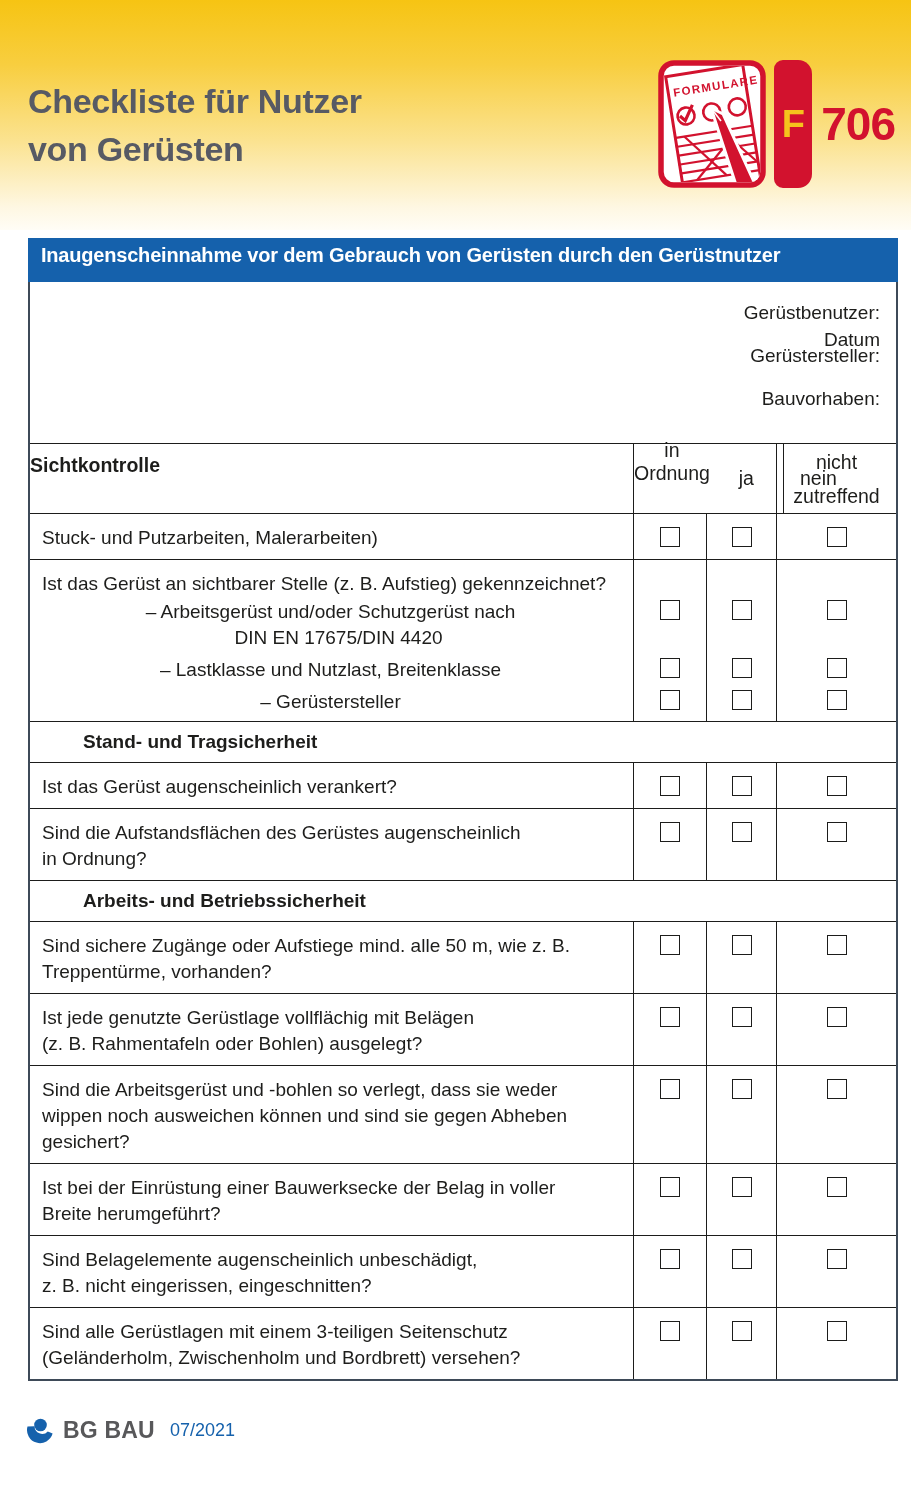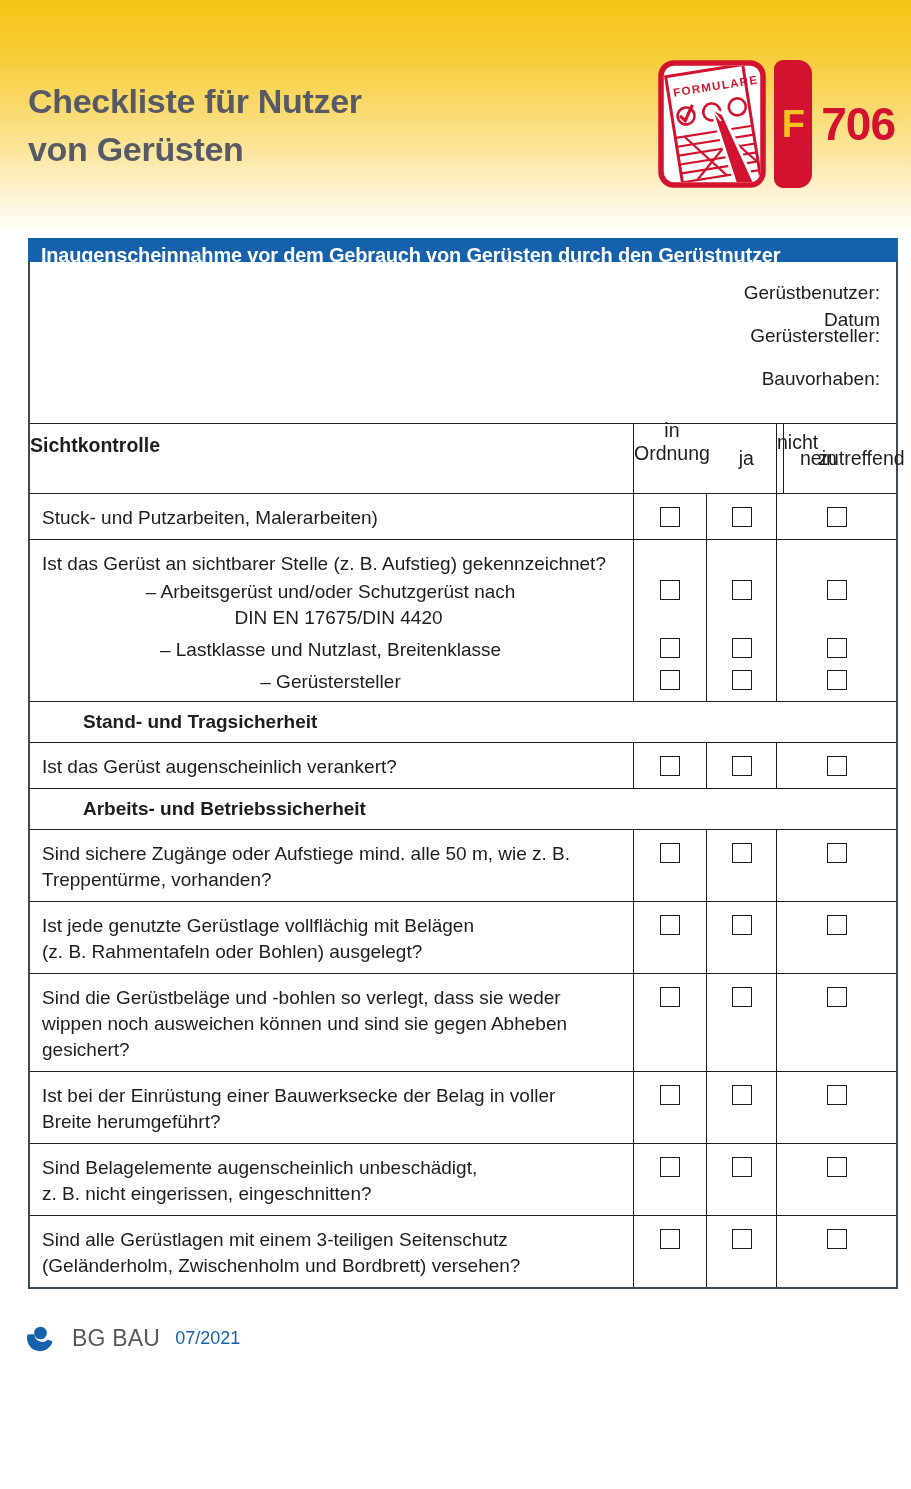--- a/index.html
+++ b/index.html
@@ -38,21 +38,21 @@
   .logo-number{
     align-self:center;margin-left:9px;color:var(--red);
     font-size:46px;font-weight:bold;letter-spacing:-1px;
   }
   
   .panel{
     margin:8px 0 0 28px;width:870px;
     border:2px solid var(--outer);background:#fff;
   }
   .panel-bar{
-    height:24px;margin:-2px -2px 0;
+    height:44px;margin:-2px -2px 0;
     background:var(--blue);color:#fff;
     font-size:20px;font-weight:bold;line-height:34px;
     padding-left:13px;letter-spacing:-0.2px;
   }
   
   .fields{padding:18px 16px 14px 12px;font-size:19px;}
   .field-row{height:43px;display:flex;align-items:flex-end;flex-direction:column;}
   .field-label{white-space:nowrap;line-height:26px;}
   .uline{flex:1;border-bottom:1.2px solid #3a3a3a;height:24px;margin-left:8px;}
   .uline.fixed{flex:0 0 212px;}
@@ -61,41 +61,41 @@
   .thead{
     display:grid;grid-template-columns:1fr 143px 120px;
     border-top:1.5px solid var(--ink);height:70px;font-size:19.5px;
   }
   .th-main{font-weight:bold;padding:10px 0;}
   .th-ord{border-left:1px solid var(--ink);display:flex;text-align:center;}
   .ord-top{height:36px;display:flex;align-items:center;justify-content:center;}
   .ord-sub{display:flex;flex:1;}
   .ord-ja{width:73px;display:flex;align-items:center;justify-content:center;}
   .ord-nein{width:70px;border-left:1px solid var(--ink);display:flex;align-items:center;justify-content:center;}
-  .th-nz{border-left:1px solid var(--ink);display:flex;flex-direction:row;text-align:center;}
+  .th-nz{border-left:1px solid var(--ink);display:flex;flex-direction:column;text-align:center;}
   .nz-top{height:36px;display:flex;align-items:center;justify-content:center;}
   .nz-bottom{flex:1;display:flex;align-items:center;justify-content:center;}
   
   .trow{display:grid;grid-template-columns:1fr 73px 70px 120px;border-top:1.5px solid var(--ink);}
   .trow.sub{border-top:none;}
   .cell{font-size:19px;}
   .q-cell{padding:11px 14px 8px 12px;line-height:26px;}
   .trow.intro .q-cell{padding-bottom:2px;}
   .trow.sub .q-cell{padding-top:0;padding-bottom:6px;text-align:center;}
   .qline.ind{padding-left:16px;}
   .qline b{font-weight:bold;}
   .cb-cell{border-left:1px solid var(--ink);display:flex;justify-content:center;align-items:flex-start;padding-top:13px;}
   .trow.sub .cb-cell{padding-top:1px;}
   .trow.section-row .cell{grid-column:1 / -1;font-weight:bold;padding:7px 12px;line-height:26px;margin-left:41px;}
   .checkbox{
     width:20px;height:20px;border:1.6px solid var(--ink);background:#fff;display:inline-block;
   }
   
   .footer{margin:36px 0 0 26px;display:flex;align-items:center;}
-  .footer-brand{margin-left:18px;font-size:23px;font-weight:normal;color:var(--footer-gray);letter-spacing:0.2px;}
+  .footer-brand{margin-left:9px;font-size:23px;font-weight:bold;color:var(--footer-gray);letter-spacing:0.2px;}
   .footer-edition{margin-left:15px;font-size:18px;color:var(--blue);}
 </style>
 </head>
 <body>
 
 <div class="header-band">
   <div class="page-title">
     <div>Checkliste für Nutzer</div>
     <div>von Gerüsten</div>
   </div>
@@ -254,20 +254,35 @@
         <div class="cell cb-cell">
           <span class="checkbox"></span>
         </div>
         <div class="cell cb-cell">
           <span class="checkbox"></span>
         </div>
         <div class="cell cb-cell">
           <span class="checkbox"></span>
         </div>
       </div>
+      <div class="trow question">
+        <div class="cell q-cell">
+          <div class="qline">Sind die Aufstandsflächen des Gerüstes augenscheinlich</div>
+          <div class="qline">in Ordnung?</div>
+        </div>
+        <div class="cell cb-cell">
+          <span class="checkbox"></span>
+        </div>
+        <div class="cell cb-cell">
+          <span class="checkbox"></span>
+        </div>
+        <div class="cell cb-cell">
+          <span class="checkbox"></span>
+        </div>
+      </div>
       <div class="trow section-row">
         <div class="cell">Arbeits- und Betriebssicherheit</div>
       </div>
       <div class="trow question">
         <div class="cell q-cell">
           <div class="qline">Sind sichere Zugänge oder Aufstiege mind. alle 50 m, wie z. B.</div>
           <div class="qline">Treppentürme, vorhanden?</div>
         </div>
         <div class="cell cb-cell">
           <span class="checkbox"></span>
@@ -289,21 +304,21 @@
         </div>
         <div class="cell cb-cell">
           <span class="checkbox"></span>
         </div>
         <div class="cell cb-cell">
           <span class="checkbox"></span>
         </div>
       </div>
       <div class="trow question">
         <div class="cell q-cell">
-          <div class="qline">Sind die Gerüstbeläge und -bohlen so verlegt, dass sie weder</div>
+          <div class="qline">Sind die Arbeitsgerüst und -bohlen so verlegt, dass sie weder</div>
           <div class="qline">wippen noch ausweichen können und sind sie gegen Abheben</div>
           <div class="qline">gesichert?</div>
         </div>
         <div class="cell cb-cell">
           <span class="checkbox"></span>
         </div>
         <div class="cell cb-cell">
           <span class="checkbox"></span>
         </div>
         <div class="cell cb-cell">

